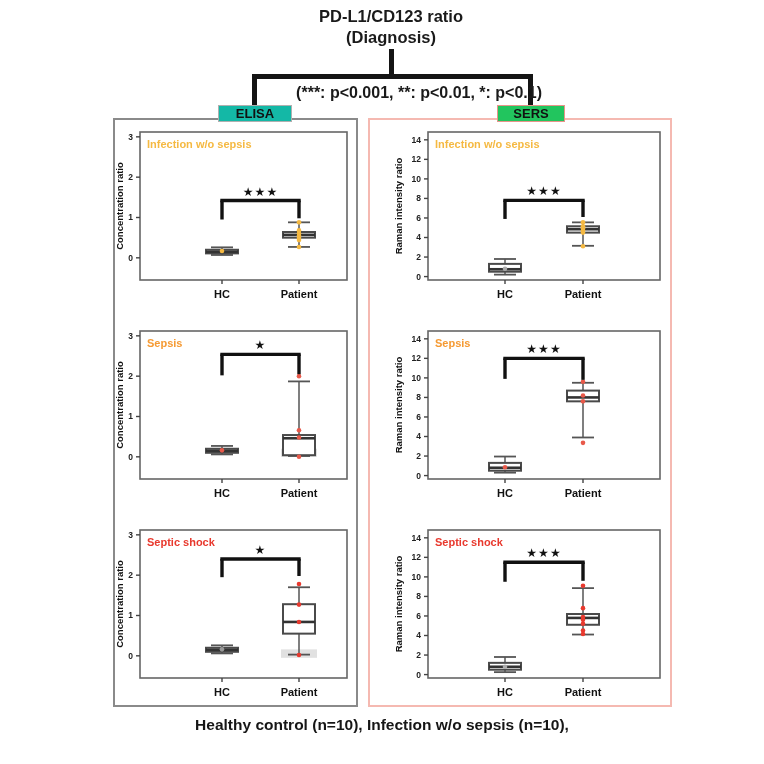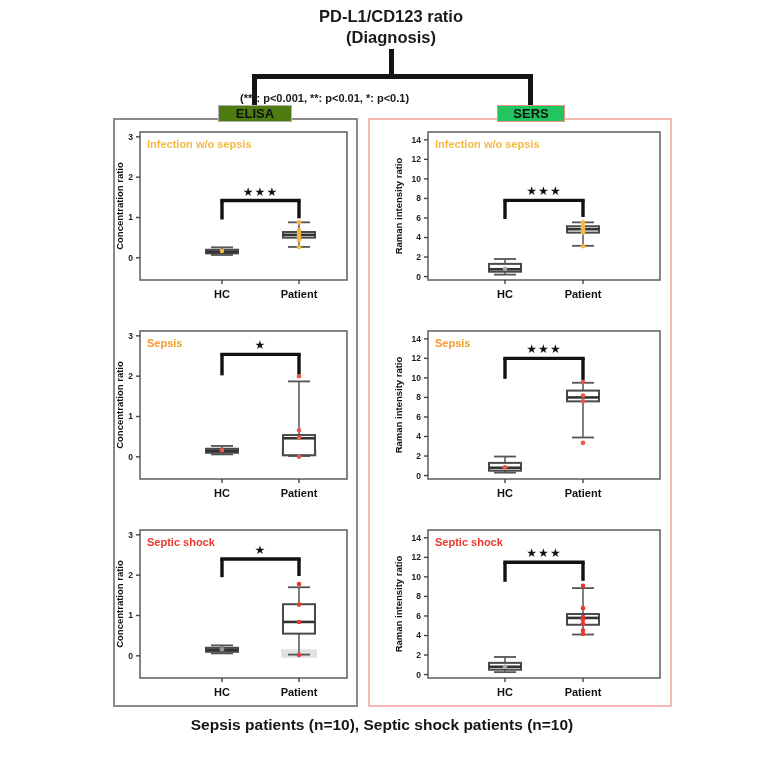--- a/index.html
+++ b/index.html
@@ -3,22 +3,22 @@
 <meta charset="utf-8">
 <style>
   html,body{margin:0;padding:0;}
   body{
     width:764px;height:764px;position:relative;background:#ffffff;
     font-family:"Liberation Sans",sans-serif;color:#1a1a1a;overflow:hidden;
   }
   .title-block{position:absolute;top:6px;left:0;width:100%;text-align:center;
     transform:translateX(9px);font-weight:bold;font-size:16.5px;line-height:21px;}
   .conn{position:absolute;background:#141414;}
-  .sig-note{position:absolute;top:84px;left:240px;width:302px;text-align:left;
-    font-weight:bold;font-size:11px;margin-top:8px;}
+  .sig-note{position:absolute;top:84px;left:240px;width:302px;text-align:right;
+    font-weight:bold;font-size:16px;}
   .method-label{position:absolute;top:105px;height:15px;line-height:15px;text-align:center;
     font-weight:bold;font-size:13px;z-index:5;color:#111;}
   .method-box{position:absolute;top:118px;height:585px;display:flex;flex-direction:column;
     background:#fff;}
   .panel{display:block;}
   .footer{position:absolute;top:715px;left:0;width:100%;text-align:center;
     font-weight:bold;font-size:15.5px;line-height:20px;color:#161616;}
   svg text{font-family:"Liberation Sans",sans-serif;}
   svg .stars{font-family:"DejaVu Sans",sans-serif;}
 </style>
@@ -30,21 +30,21 @@
   <div>(Diagnosis)</div>
 </div>
 
 <div class="conn" style="left:389px;top:49px;width:5px;height:28px;"></div>
 <div class="conn" style="left:252px;top:74px;width:281px;height:5px;"></div>
 <div class="conn" style="left:252px;top:74px;width:5px;height:36px;"></div>
 <div class="conn" style="left:528px;top:74px;width:5px;height:36px;"></div>
 
 <div class="sig-note">(***: p&lt;0.001, **: p&lt;0.01, *: p&lt;0.1)</div>
 
-<div class="method-label" style="left: 218px; width: 72px; background: #4d7c0f; border: 1px solid rgb(176, 176, 176);">ELISA</div>
+<div class="method-label" style="left: 218px; width: 72px; background: #14b8a6; border: 1px solid rgb(176, 176, 176);">ELISA</div>
 <div class="method-label" style="left: 497px; width: 66px; background: #22c55e; border: 1px solid rgb(232, 148, 138);">SERS</div>
 
 <div class="method-box" style="left: 113px; width: 241px; border: 2px solid rgb(138, 138, 138);">
   <div class="panel"><svg width="241" height="195" viewBox="0 0 241 195">
         <rect x="25" y="12" width="207" height="148" fill="#ffffff" stroke="#666666" stroke-width="1.6"></rect>
         <line x1="21" y1="137.82016348773843" x2="25" y2="137.82016348773843" stroke="#444444" stroke-width="1.4"></line>
         <text x="18" y="137.82016348773843" text-anchor="end" font-size="8.5" font-weight="bold" fill="#222222" dy="0.35em">0</text>
         <line x1="21" y1="97.49318801089919" x2="25" y2="97.49318801089919" stroke="#444444" stroke-width="1.4"></line>
         <text x="18" y="97.49318801089919" text-anchor="end" font-size="8.5" font-weight="bold" fill="#222222" dy="0.35em">1</text>
         <line x1="21" y1="57.16621253405995" x2="25" y2="57.16621253405995" stroke="#444444" stroke-width="1.4"></line>
@@ -301,14 +301,14 @@
         <line x1="213" y1="160" x2="213" y2="164" stroke="#444444" stroke-width="1.4"></line>
         <text x="213" y="178" text-anchor="middle" font-size="11" font-weight="bold" fill="#111111">Patient</text>
         <line x1="135" y1="44.237623762376245" x2="135" y2="63.77557755775578" stroke="#111111" stroke-width="3.4"></line>
         <line x1="213" y1="44.237623762376245" x2="213" y2="62.798679867986806" stroke="#111111" stroke-width="3.4"></line>
         <line x1="133.3" y1="44.237623762376245" x2="214.7" y2="44.237623762376245" stroke="#111111" stroke-width="3.4"></line>
         <text x="174" y="39.237623762376245" text-anchor="middle" font-size="12" font-weight="bold" fill="#111111" letter-spacing="1" class="stars">★★★</text>
       </svg></div>
 </div>
 
 <div class="footer">
-  <div>Sepsis patients (n=10), Septic shock patients (n=10)</div>
+  <div>Healthy control (n=10), Infection w/o sepsis (n=10),</div>
 </div>
 
 </body></html>

